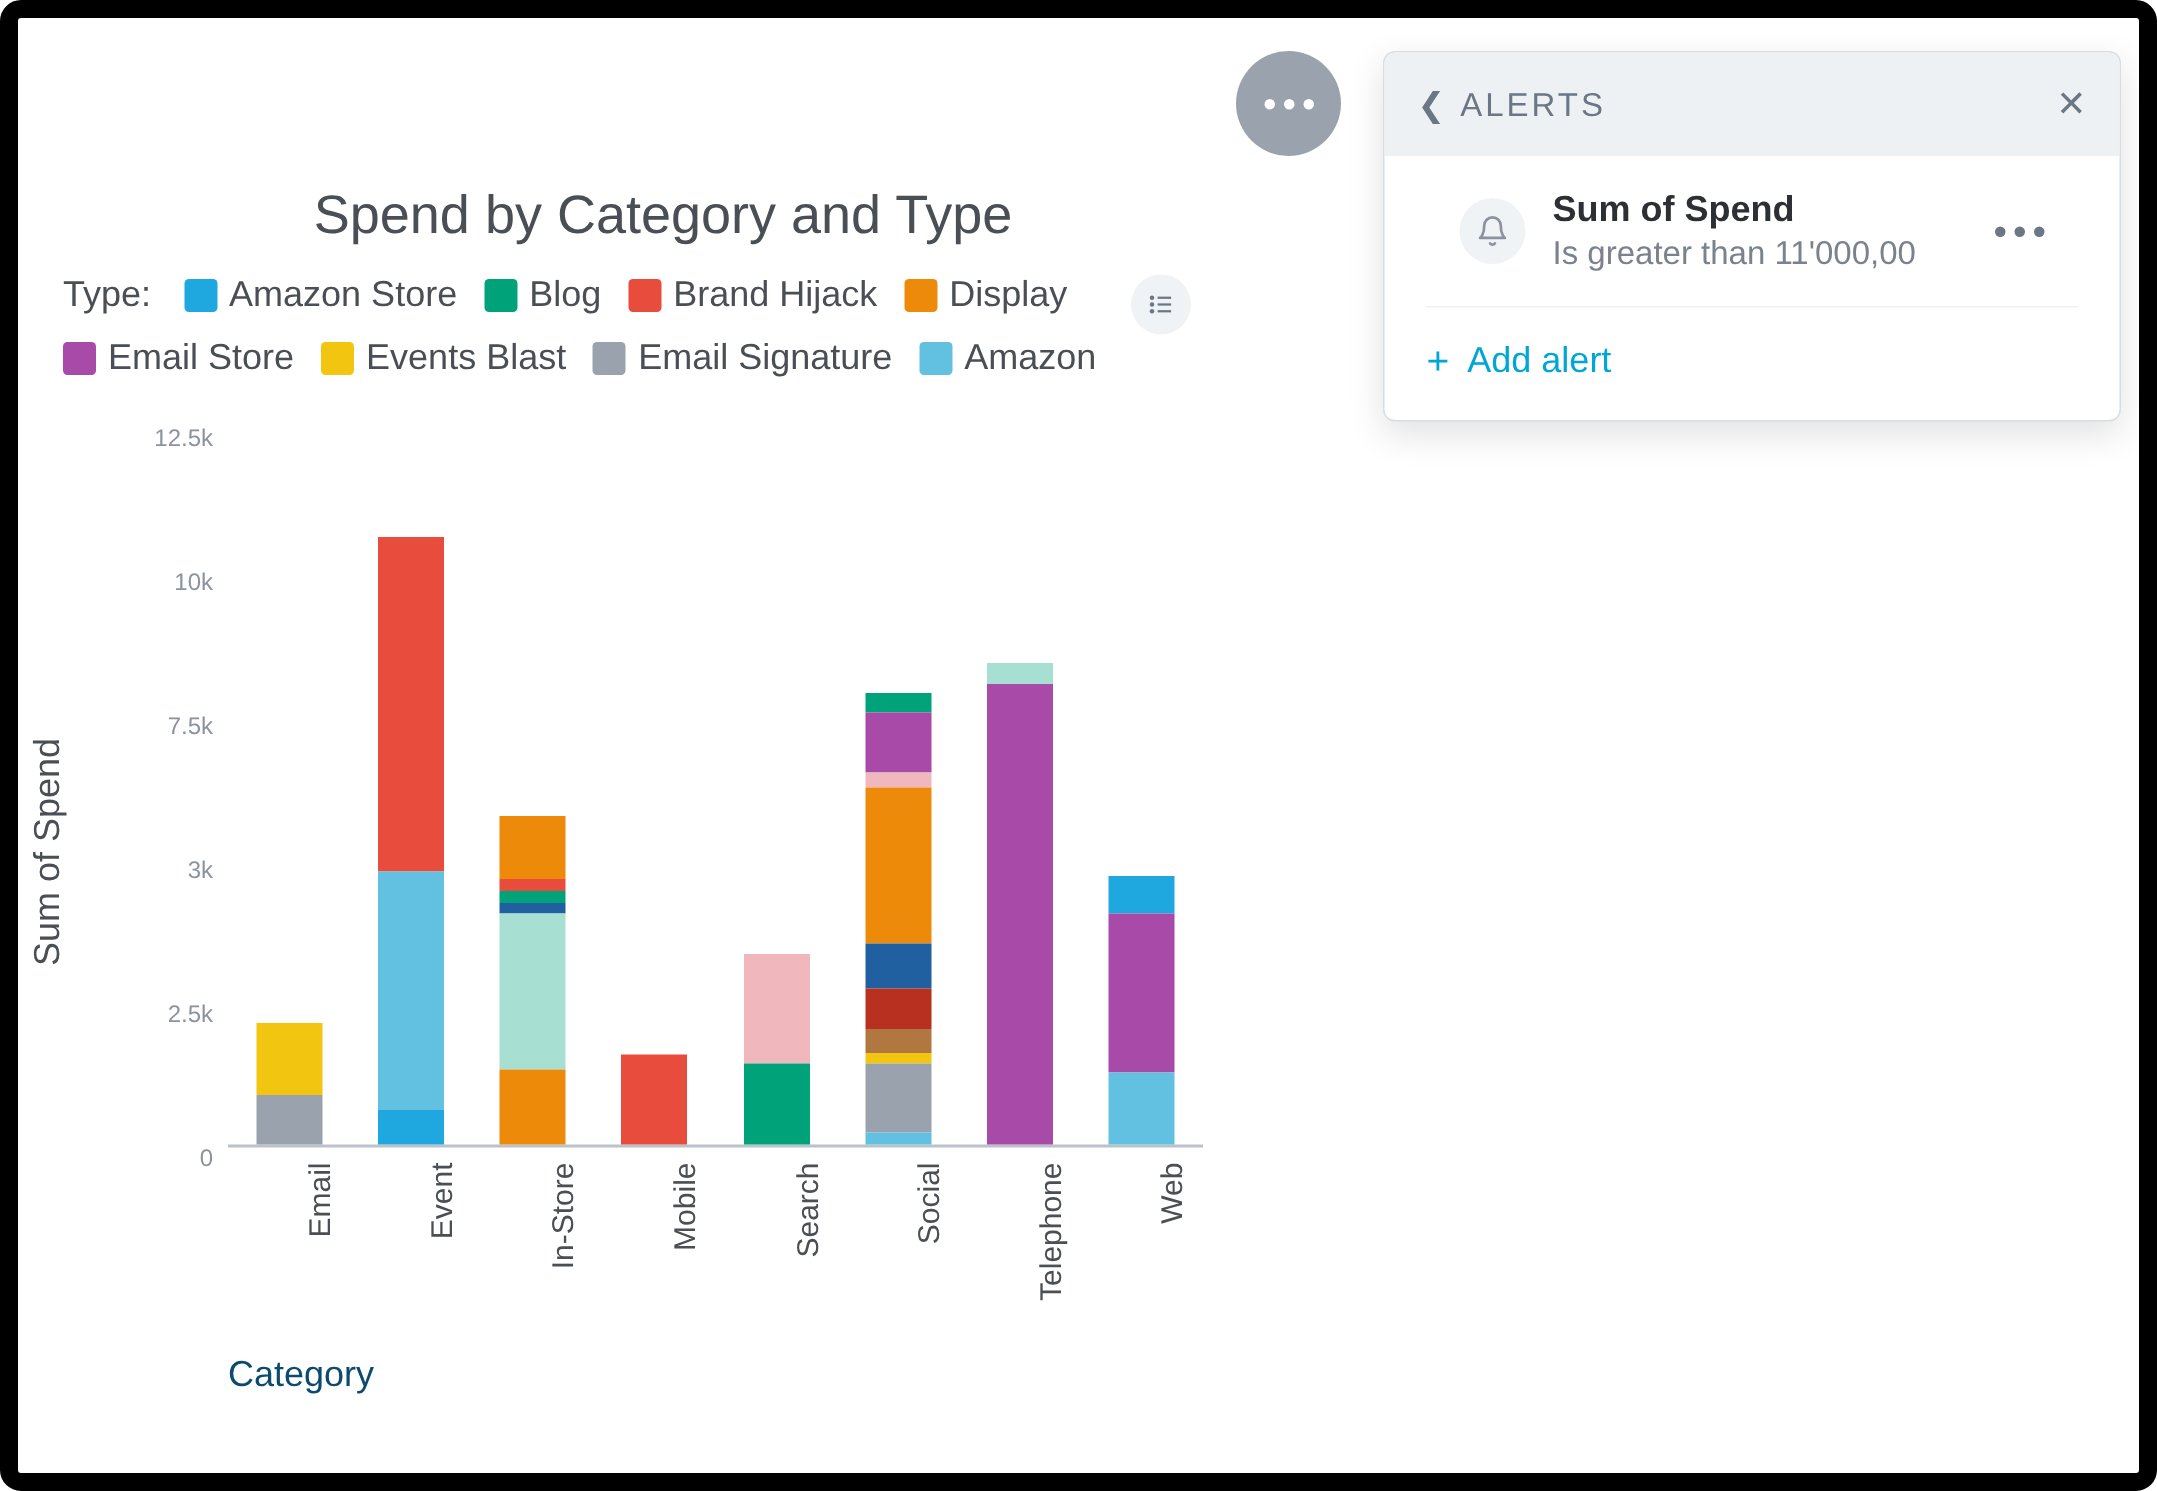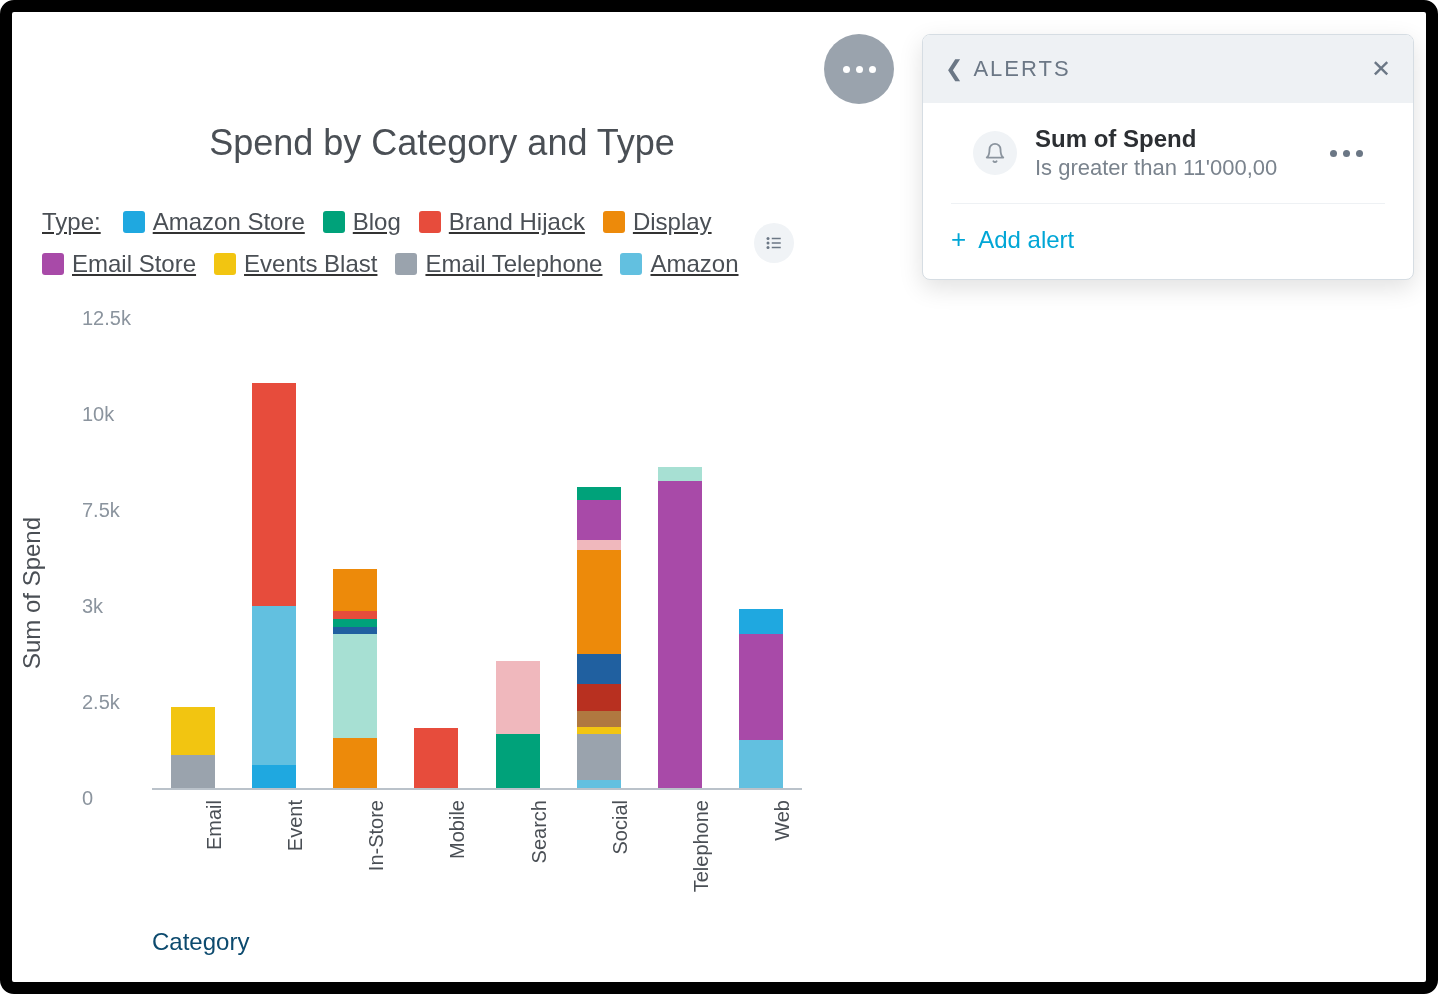--- a/index.html
+++ b/index.html
@@ -119,26 +119,25 @@
     position: absolute;
     top: 110px;
     left: 30px;
     width: 800px;
   }
   .chart-title {
     text-align: center;
     font-size: 36px;
     color: #4a4f55;
     font-weight: 400;
-    margin-bottom: 44px;
+    margin-bottom: 19px;
   }
   .legend-area {
     display: flex;
-    align-items: center;
-    text-decoration: underline;
+    align-items: flex-start;
   }
   .legend {
     display: flex;
     flex-wrap: wrap;
     gap: 14px 18px;
     font-size: 24px;
     color: #4a4f55;
     max-width: 700px;
   }
   .legend .prefix { margin-right: 4px; }
@@ -177,22 +176,23 @@
     position: absolute;
     left: 40px;
     top: 0;
     height: 480px;
     width: 60px;
   }
   .y-tick {
     position: absolute;
     right: 0;
     transform: translateY(50%);
-    font-size: 20px;
+    font-size: 16px;
     color: #8b949e;
+    text-align: right;
     width: 60px;
   }
   .plot-area {
     position: absolute;
     left: 110px;
     top: 0;
     width: 650px;
     height: 480px;
     border-bottom: 2px solid #bac2ca;
   }
@@ -289,21 +289,21 @@
           <span class="item">
             <span class="sw" style="background: rgb(168, 74, 168);"></span>
             <span>Email Store</span>
           </span>
           <span class="item">
             <span class="sw" style="background: rgb(242, 197, 17);"></span>
             <span>Events Blast</span>
           </span>
           <span class="item">
             <span class="sw" style="background: rgb(154, 163, 173);"></span>
-            <span>Email Telephone</span>
+            <span>Email Signature</span>
           </span>
           <span class="item">
             <span class="sw" style="background: rgb(98, 192, 224);"></span>
             <span>Amazon</span>
           </span>
         </div>
       <div class="legend-toggle">
         <svg width="18" height="18" viewBox="0 0 24 24" fill="#6b7785">
             <circle cx="4" cy="6" r="2"></circle>
             <rect x="9" y="5" width="12" height="2"></rect>

